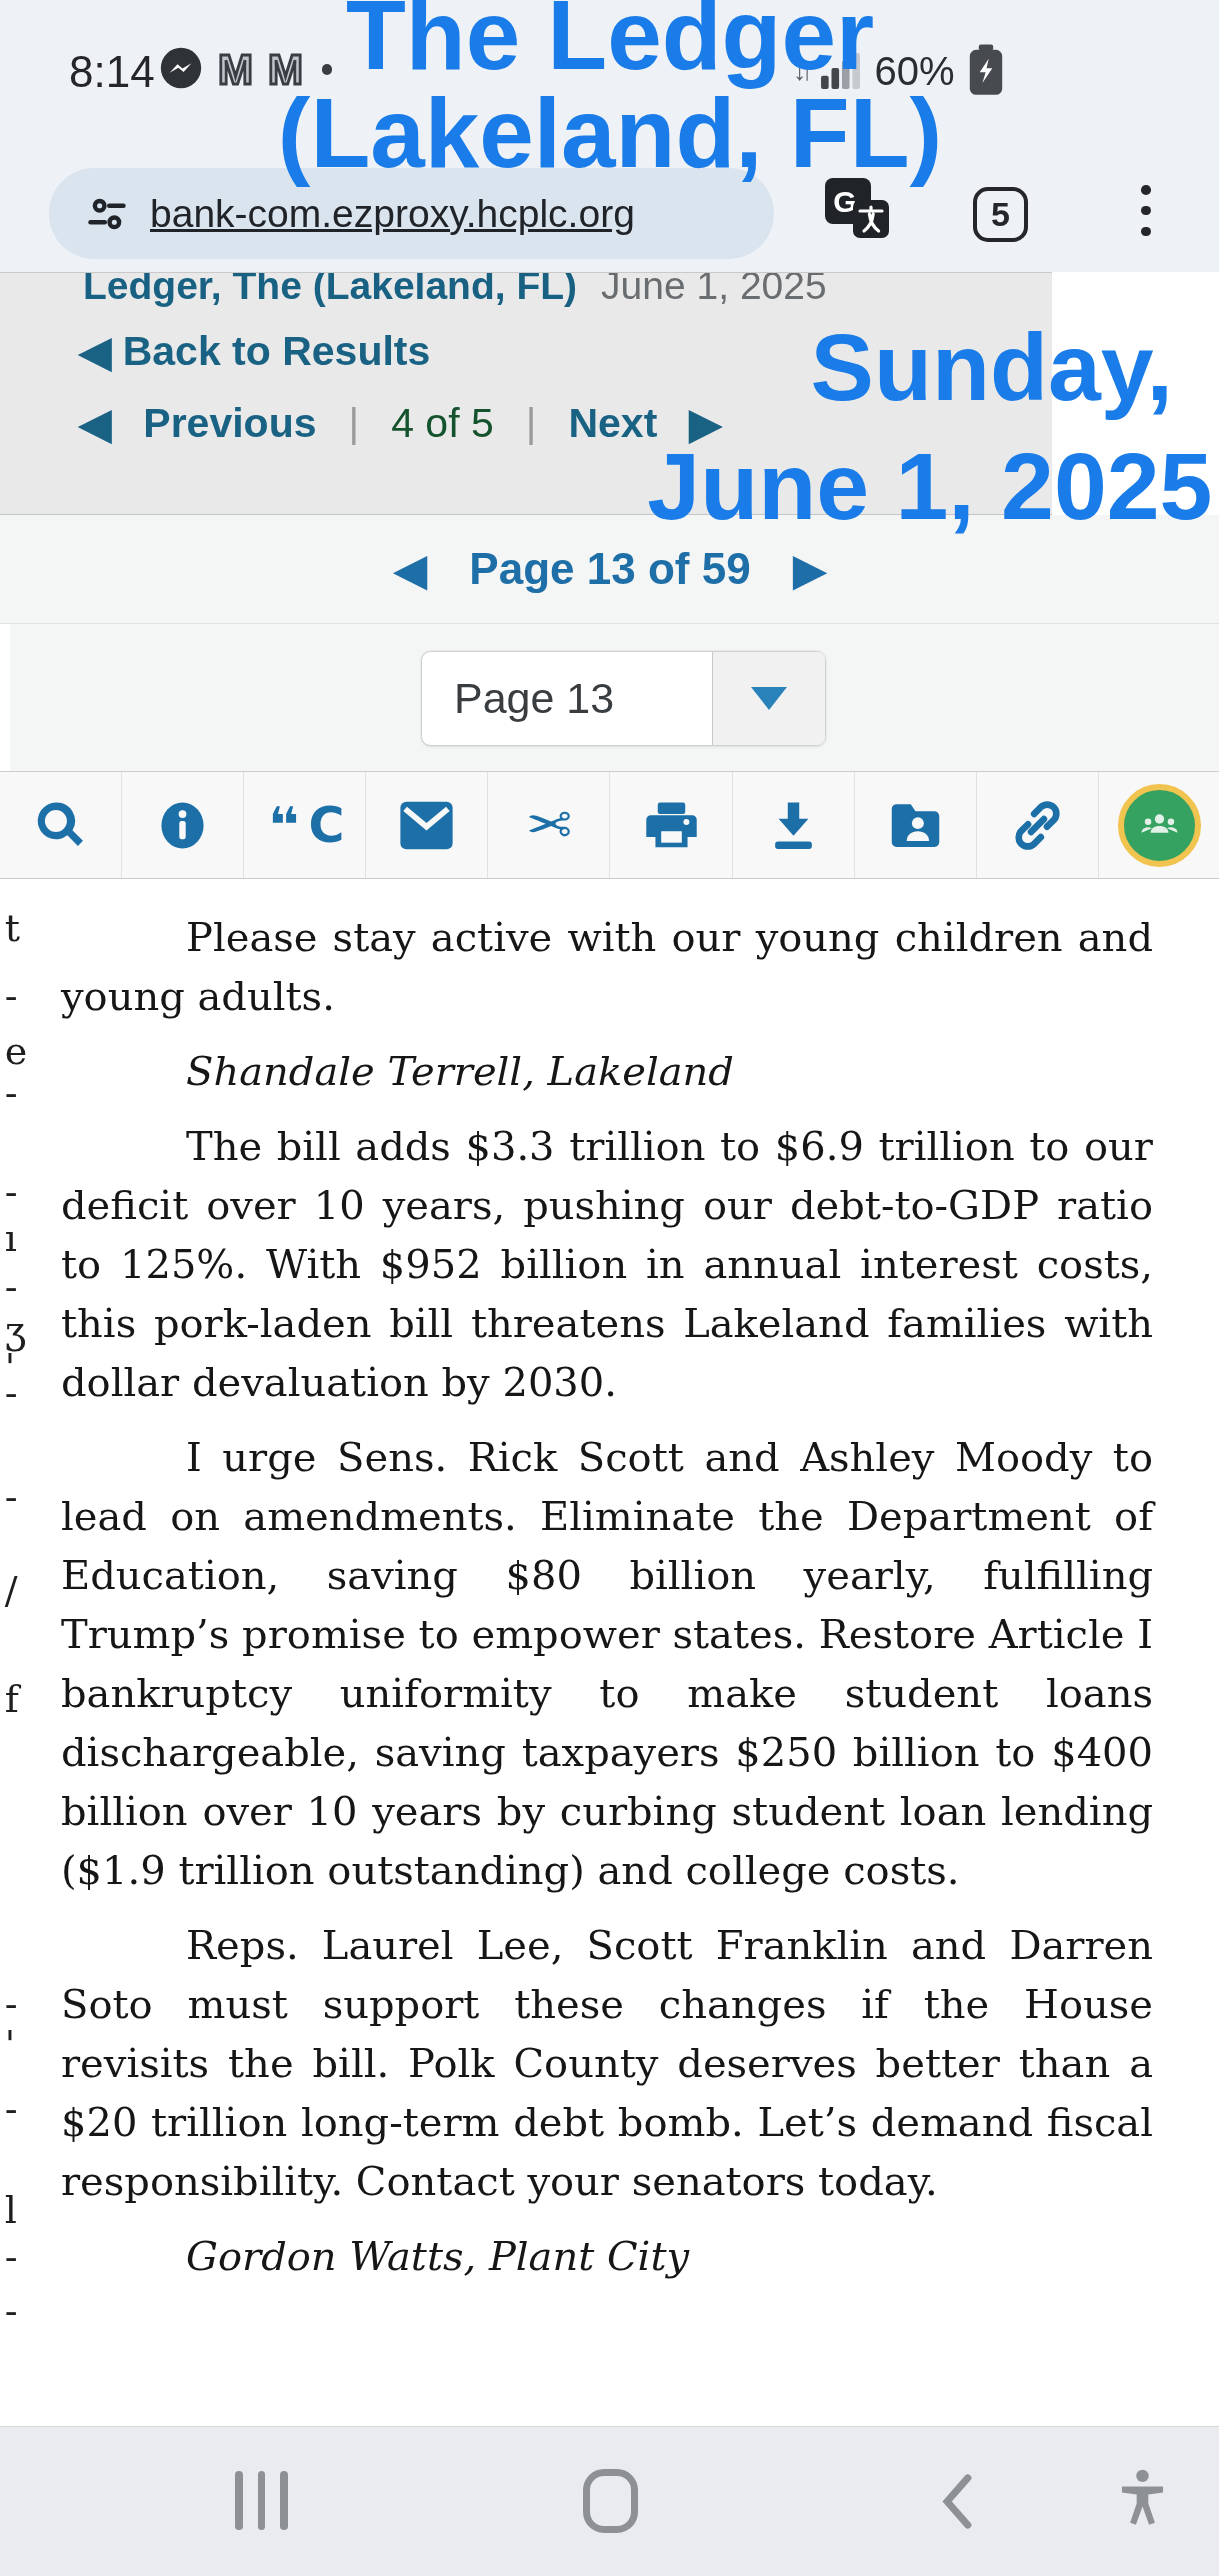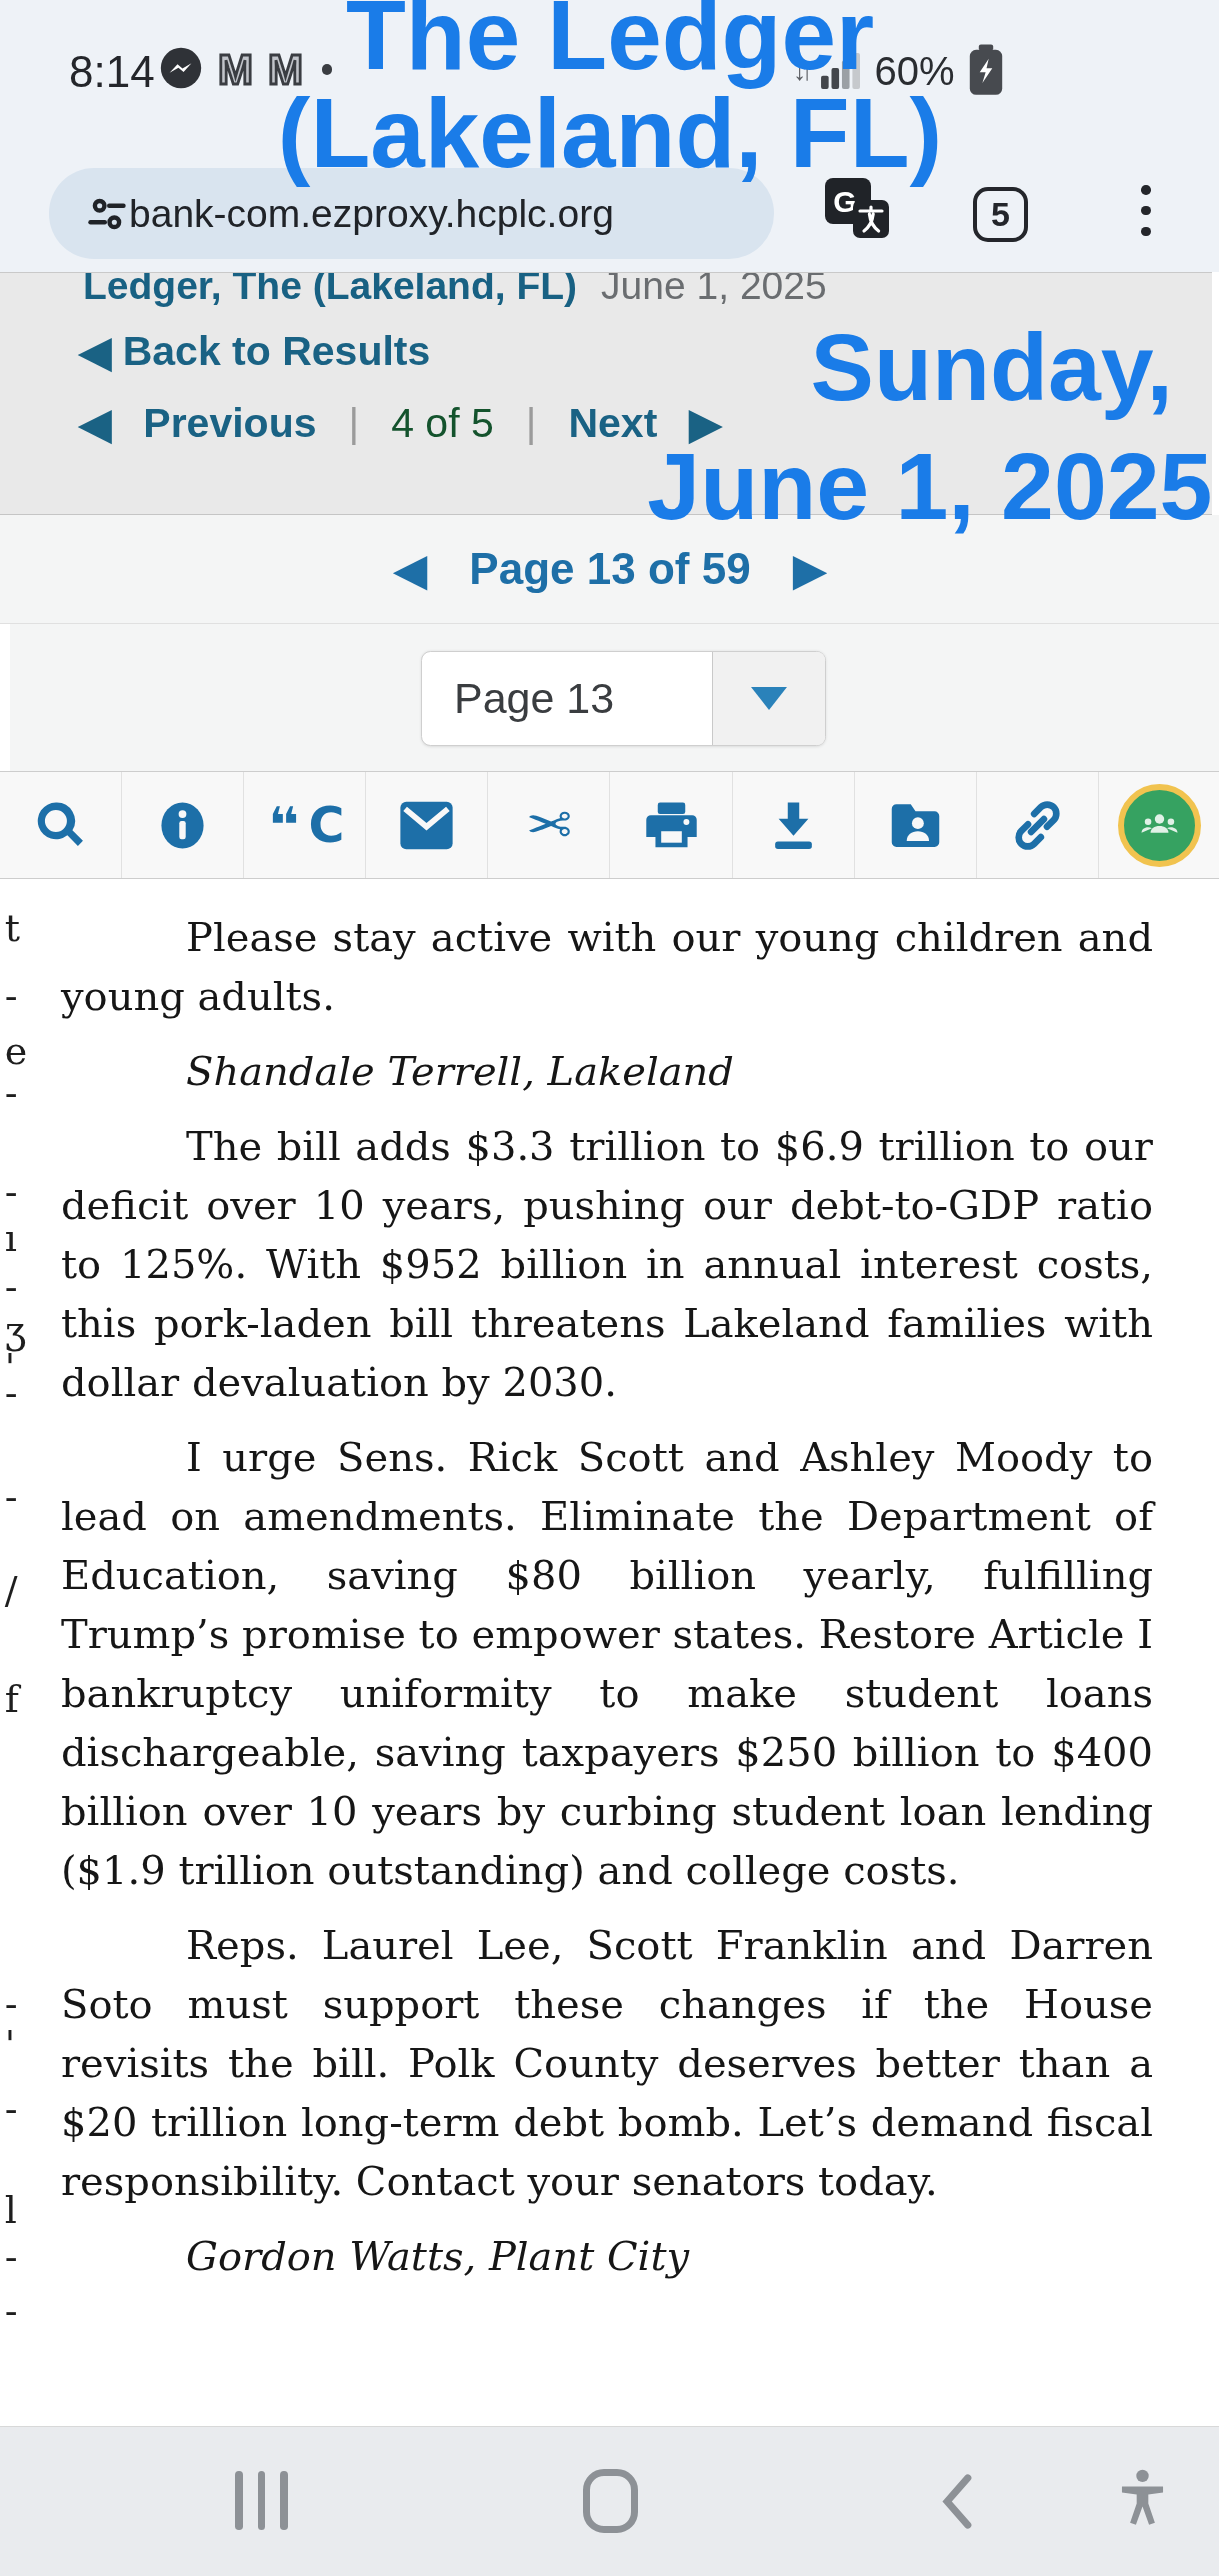--- a/index.html
+++ b/index.html
@@ -15,30 +15,30 @@
   .time{left:69px;top:47px;font-size:44px;color:#24262b;}
   .notif-row{left:159px;top:45px;display:flex;align-items:center;gap:15px;height:49px;}
   .gmail-m{font-size:42px;font-weight:800;color:rgba(58,61,66,.25);-webkit-text-stroke:2.8px #3a3d42;line-height:1;}
   .notif-dot{width:10.4px;height:10.4px;border-radius:50%;background:#3a3d42;margin-left:3.8px;}
   .status-right{left:793px;top:45px;display:flex;align-items:center;gap:13.2px;height:53px;}
   .updown{font-size:26.5px;color:#5b5e63;letter-spacing:-5.7px;}
   .batt-pct{font-size:40px;color:#2a2d31;}
 
   .url-pill{left:49px;top:168px;width:725px;height:91px;border-radius:45px;background:#d9e4ef;
     display:flex;align-items:center;}
-  .url-text{font-size:39px;color:#202328;white-space:nowrap;overflow:hidden;}
+  .url-text{margin-left:21px;font-size:39px;color:#202328;white-space:nowrap;overflow:hidden;text-decoration:underline;}
   .tune-wrap{margin-left:36px;display:flex;align-items:center;}
   .translate-btn{left:825px;top:178px;}
   .tab-box{left:973px;top:187px;width:55px;height:55px;border:4.7px solid #24262b;border-radius:15px;
     display:flex;align-items:center;justify-content:center;font-size:34px;font-weight:700;color:#24262b;box-sizing:border-box;}
   .menu-dots{left:1141px;top:185px;display:flex;flex-direction:column;gap:11.4px;}
   .menu-dots i{width:9.5px;height:9.5px;border-radius:50%;background:#24262b;}
 
   
-  .viewer-header{top:272px;left:0;width:1212px;height:243px;background:#e9e9e9;
+  .viewer-header{top:272px;left:0;width:1052px;height:243px;background:#e9e9e9;
     border-top:0.9px solid #c9c9c9;border-bottom:0.9px solid #c5c5c5;overflow:hidden;box-sizing:border-box;}
   .vh-title-row{position:absolute;left:83px;top:-9.5px;font-size:39px;white-space:nowrap;}
   .vh-title{font-weight:700;color:#186183;}
   .vh-date{font-weight:400;color:#6a6d70;margin-left:13.2px;}
   .vh-back{position:absolute;left:79px;top:55px;font-size:41px;font-weight:700;color:#1a6284;display:flex;align-items:center;gap:11.4px;}
   .vh-nav{position:absolute;left:79px;top:127px;font-size:41px;font-weight:700;color:#1a6284;display:flex;align-items:center;gap:32px;}
   .tri{font-size:42px;line-height:1;}
   .vh-sep{color:#9b9b9b;font-weight:400;}
   .vh-pos{color:#14532d;font-weight:400;}
 

